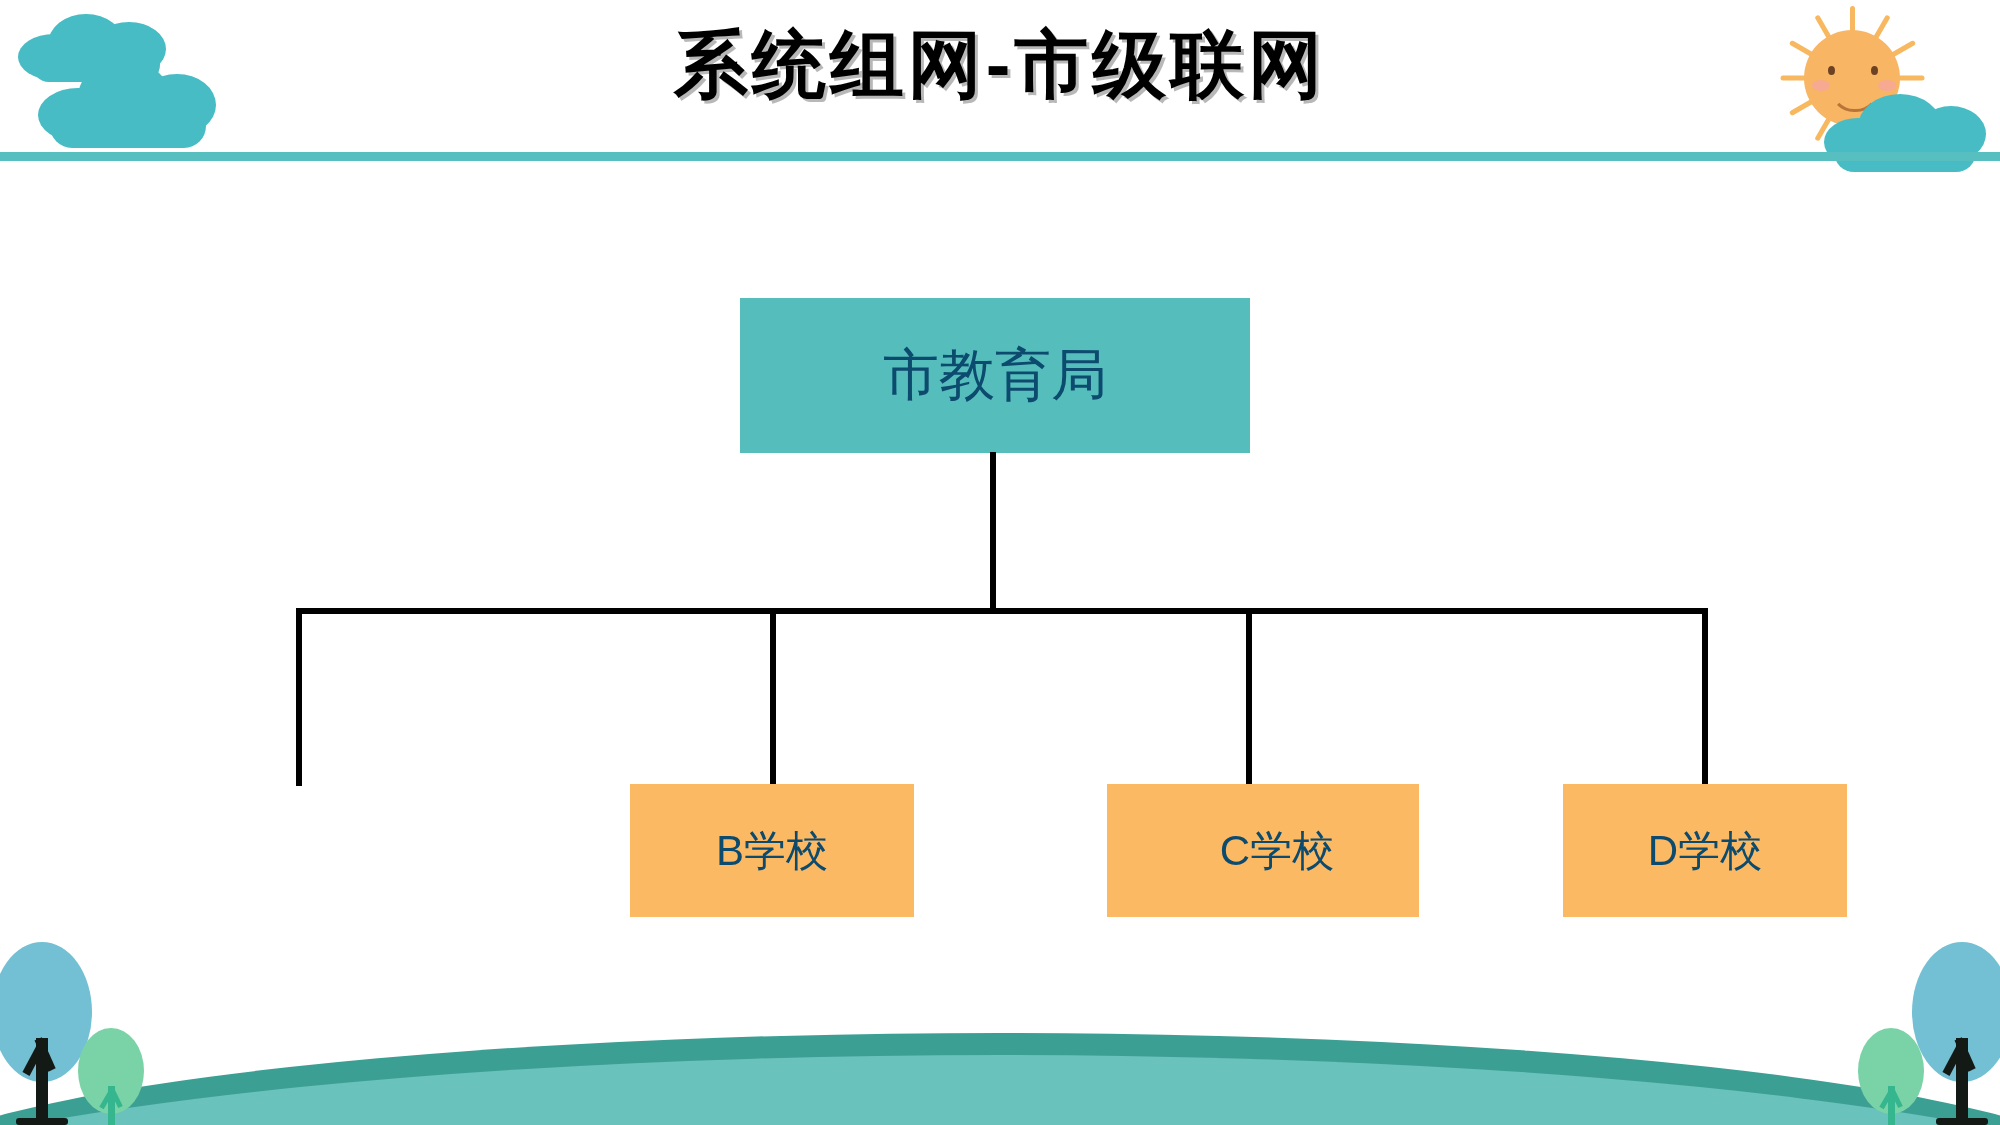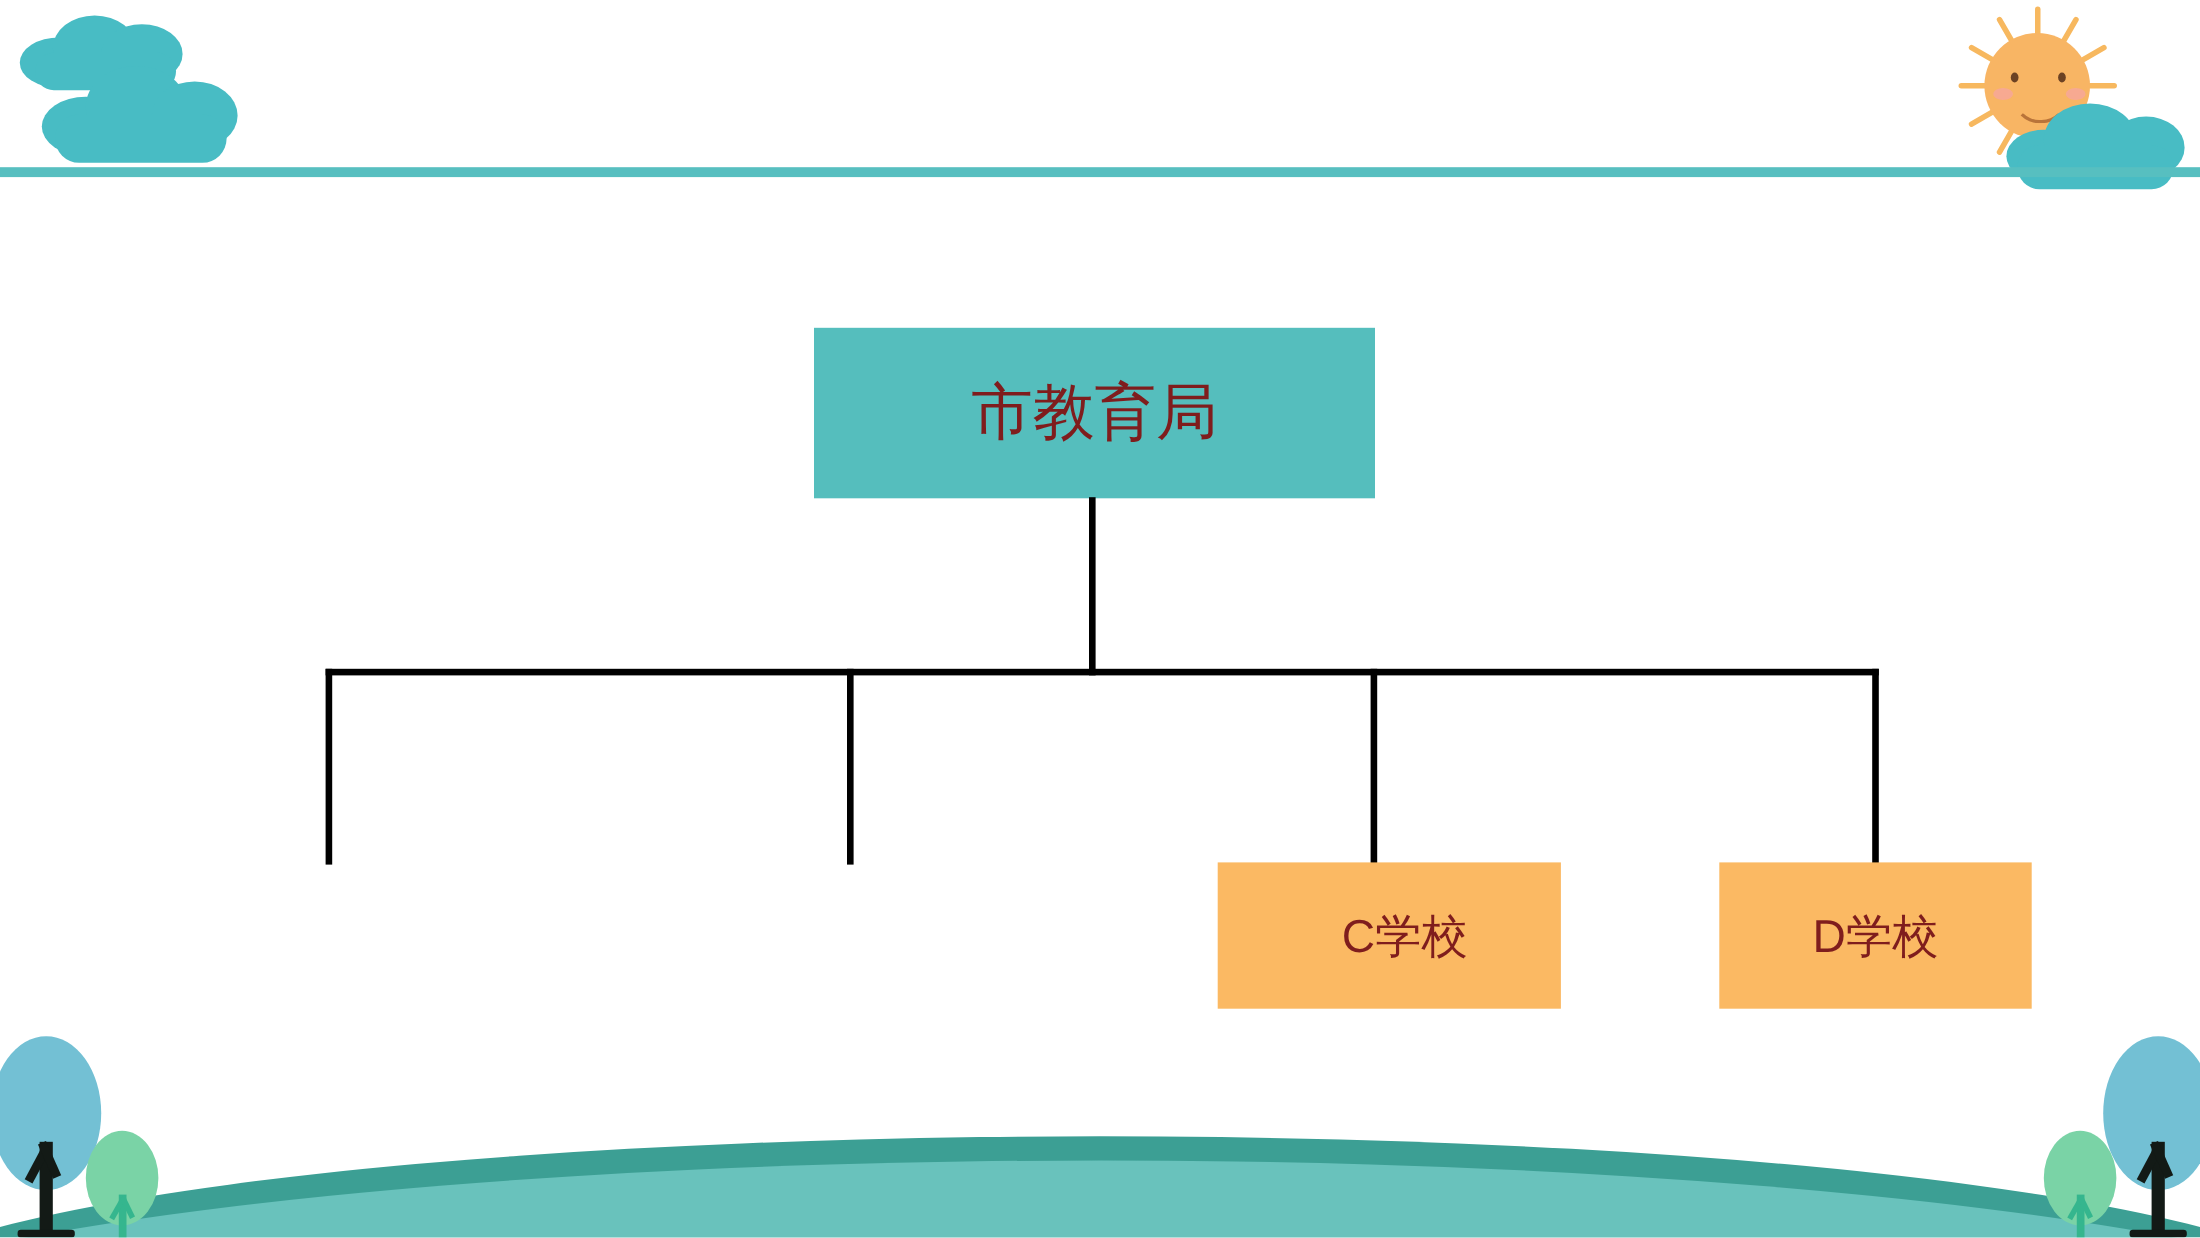--- a/index.html
+++ b/index.html
@@ -113,21 +113,21 @@
   .cloud-c .p2 { left: 34px;  top: 2px;  width: 84px; height: 66px; }
   .cloud-c .p3 { left: 92px;  top: 14px; width: 70px; height: 56px; }
   .cloud-c .p4 { left: 10px;  top: 40px; width: 142px; height: 40px; border-radius: 24px; }
 
   
   .node {
     position: absolute;
     display: flex;
     align-items: center;
     justify-content: center;
-    color: #7f1d1d;
+    color: #0c4a6e;
     font-weight: 400;
     white-space: nowrap;
   }
   .node-root {
     left: 740px; top: 298px;
     width: 510px; height: 155px;
     background: #55bebd;
     font-size: 56px;
   }
   .node-leaf {
@@ -234,33 +234,37 @@
     <div class="sun-eye r"></div>
     <div class="sun-smile"></div>
     <div class="cloud-group cloud-c">
       <div class="cloud p1"></div>
         <div class="cloud p2"></div>
         <div class="cloud p3"></div>
         <div class="cloud p4"></div>
     </div>
   </div>
 
+  <div class="slide-title">系统组网-市级联网</div>
   <div class="header-rule"></div>
 
   <div class="node node-root">
     <span>市教育局</span>
   </div>
 
   <div class="conn conn-v-root"></div>
   <div class="conn conn-h-main"></div>
   <div class="conn conn-v-leaf cvl-0"></div>
   <div class="conn conn-v-leaf cvl-1"></div>
   <div class="conn conn-v-leaf cvl-2"></div>
   <div class="conn conn-v-leaf cvl-3"></div>
 
+  <div class="node node-leaf leaf-1">
+    <span>B学校</span>
+  </div>
   <div class="node node-leaf leaf-2">
     <span>C学校</span>
   </div>
   <div class="node node-leaf leaf-3">
     <span>D学校</span>
   </div>
 
   <div class="ground-back"></div>
   <div class="ground-front"></div>
 

